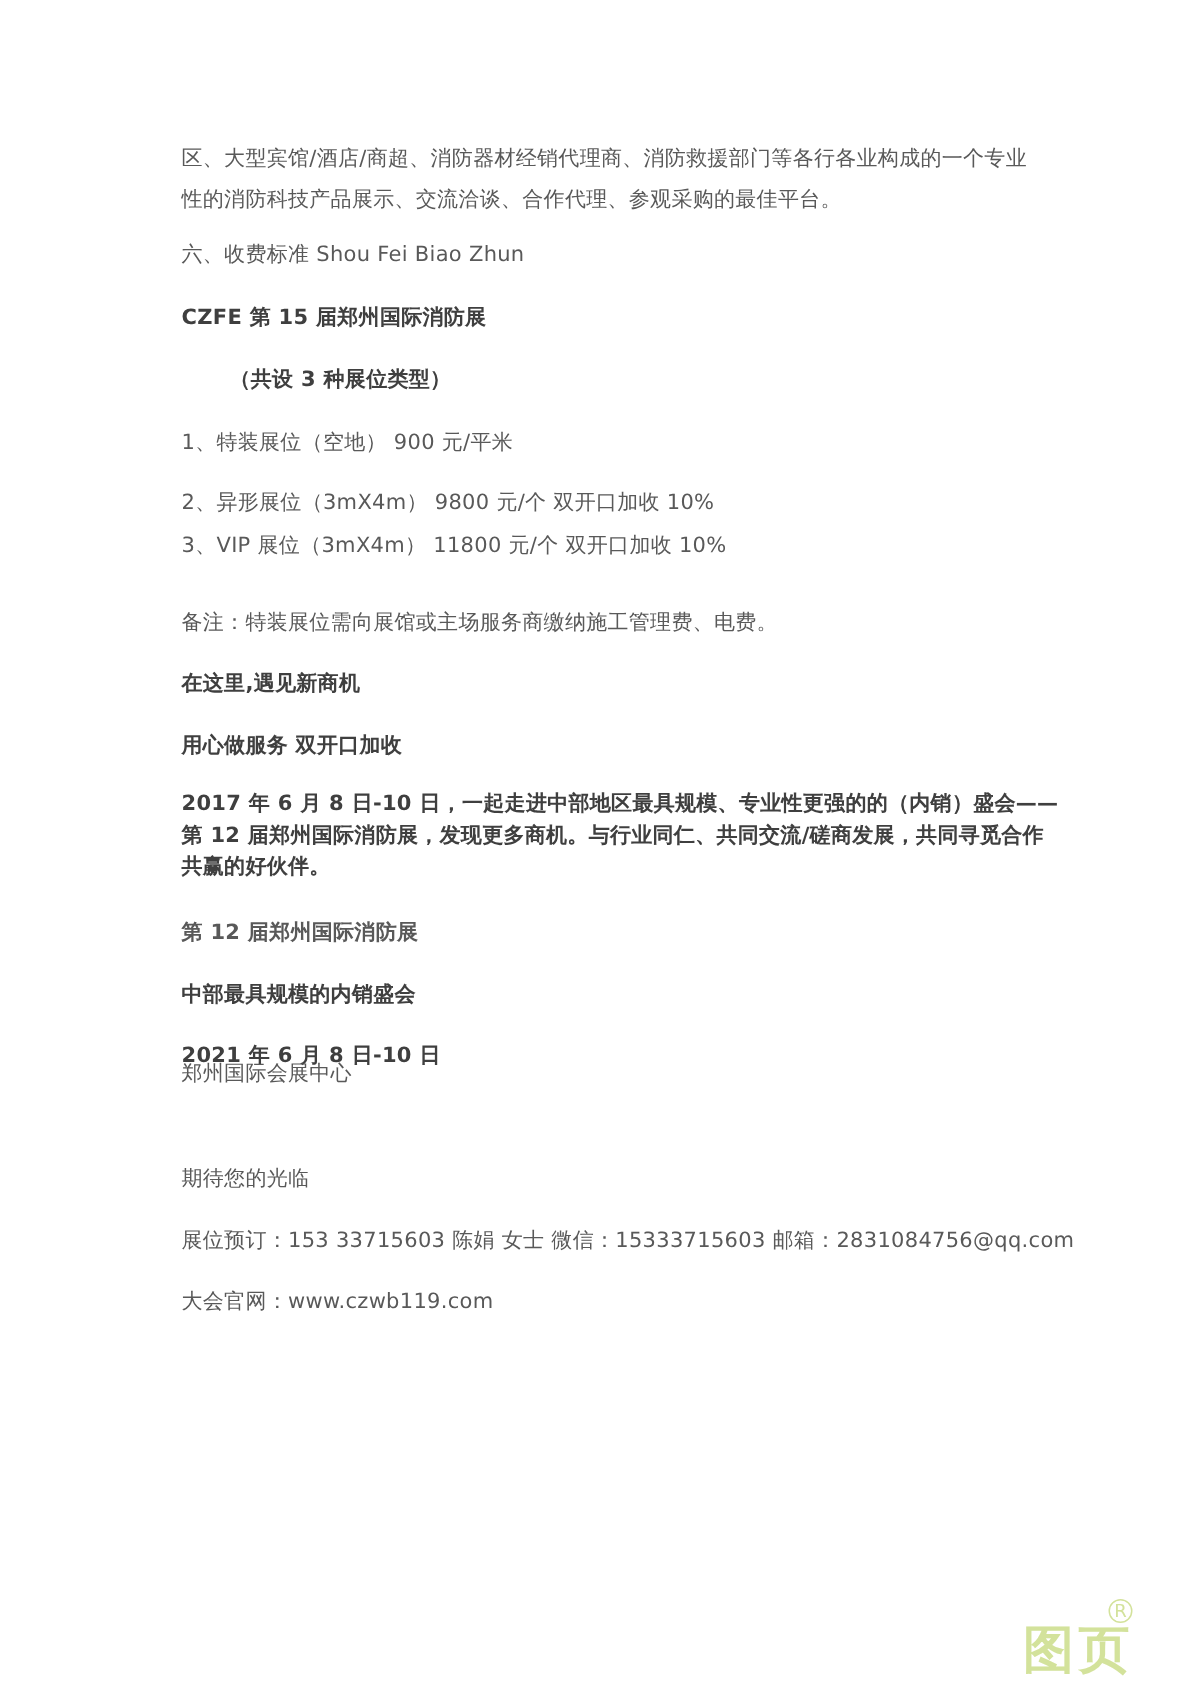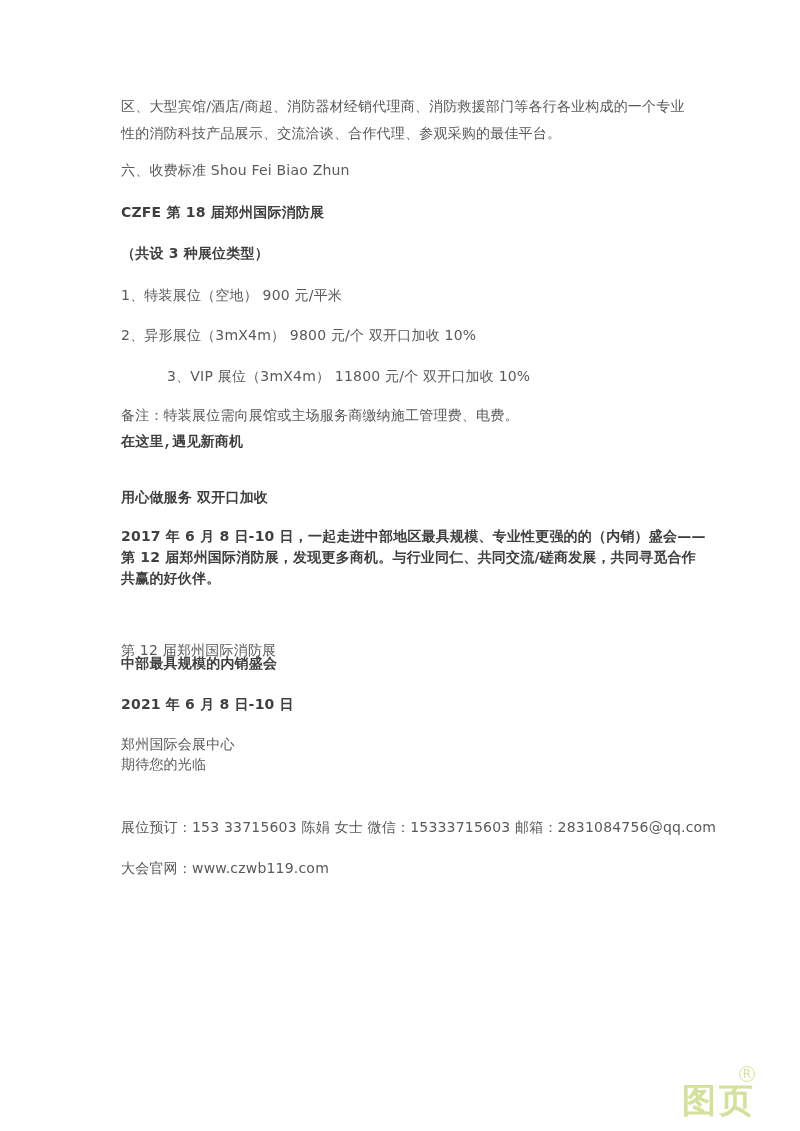--- a/index.html
+++ b/index.html
@@ -77,49 +77,49 @@
 </head>
 <body>
 
 <div class="page">
 
   <div class="line" style="top:96px;">区、大型宾馆/酒店/商超、消防器材经销代理商、消防救援部门等各行各业构成的一个专业</div>
   <div class="line" style="top:123px;">性的消防科技产品展示、交流洽谈、合作代理、参观采购的最佳平台。</div>
 
   <div class="line" style="top:160px;">六、收费标准  Shou Fei Biao Zhun</div>
 
-  <div class="line bold" style="top:202px;">CZFE 第 18 届郑州国际消防展</div>
+  <div class="line bold" style="top:202px;">CZFE 第 15 届郑州国际消防展</div>
 
-  <div class="line bold" style="top:243px;">（共设 3 种展位类型）</div>
+  <div class="line bold" style="top:243px;margin-left:32px;">（共设 3 种展位类型）</div>
 
   <div class="line" style="top:285px;">1、特装展位（空地）  900 元/平米</div>
   <div class="line" style="top:325px;">2、异形展位（3mX4m）  9800 元/个   双开口加收 10%</div>
-  <div class="line" style="top:366px;margin-left:46px;">3、VIP 展位（3mX4m）  11800 元/个 双开口加收 10%</div>
+  <div class="line" style="top:354px;">3、VIP 展位（3mX4m）  11800 元/个 双开口加收 10%</div>
 
   <div class="line" style="top:405px;">备注：特装展位需向展馆或主场服务商缴纳施工管理费、电费。</div>
 
-  <div class="line bold" style="top:432px;font-family:Liberation Mono, monospace;">在这里,遇见新商机</div>
+  <div class="line bold" style="top:446px;">在这里,遇见新商机</div>
 
   <div class="line bold" style="top:487px;">用心做服务   双开口加收</div>
 
   <div class="para bold" style="top:526px;">
     <span>2017 年 6 月 8 日-10 日，一起走进中部地区最具规模、专业性更强的的（内销）盛会——</span>
     <span>第 12 届郑州国际消防展，发现更多商机。与行业同仁、共同交流/磋商发展，共同寻觅合作</span>
     <span>共赢的好伙伴。</span>
   </div>
 
-  <div class="line" style="top:640px;">第 12 届郑州国际消防展</div>
+  <div class="line" style="top:612px;font-weight:bold;">第 12 届郑州国际消防展</div>
 
   <div class="line bold" style="top:653px;">中部最具规模的内销盛会</div>
 
   <div class="line bold" style="top:694px;">2021 年 6 月 8 日-10 日</div>
 
-  <div class="line" style="top:734px;">郑州国际会展中心</div>
+  <div class="line" style="top:706px;">郑州国际会展中心</div>
 
-  <div class="line" style="top:754px;">期待您的光临</div>
+  <div class="line" style="top:776px;">期待您的光临</div>
 
   <div class="line" style="top:817px;">展位预订：153 33715603 陈娟  女士   微信：15333715603   邮箱：2831084756@qq.com</div>
 
   <div class="line" style="top:858px;">大会官网：www.czwb119.com</div>
 
   <div class="watermark">
     <span>图页网</span>
     <span class="reg">R</span>
   </div>
 

